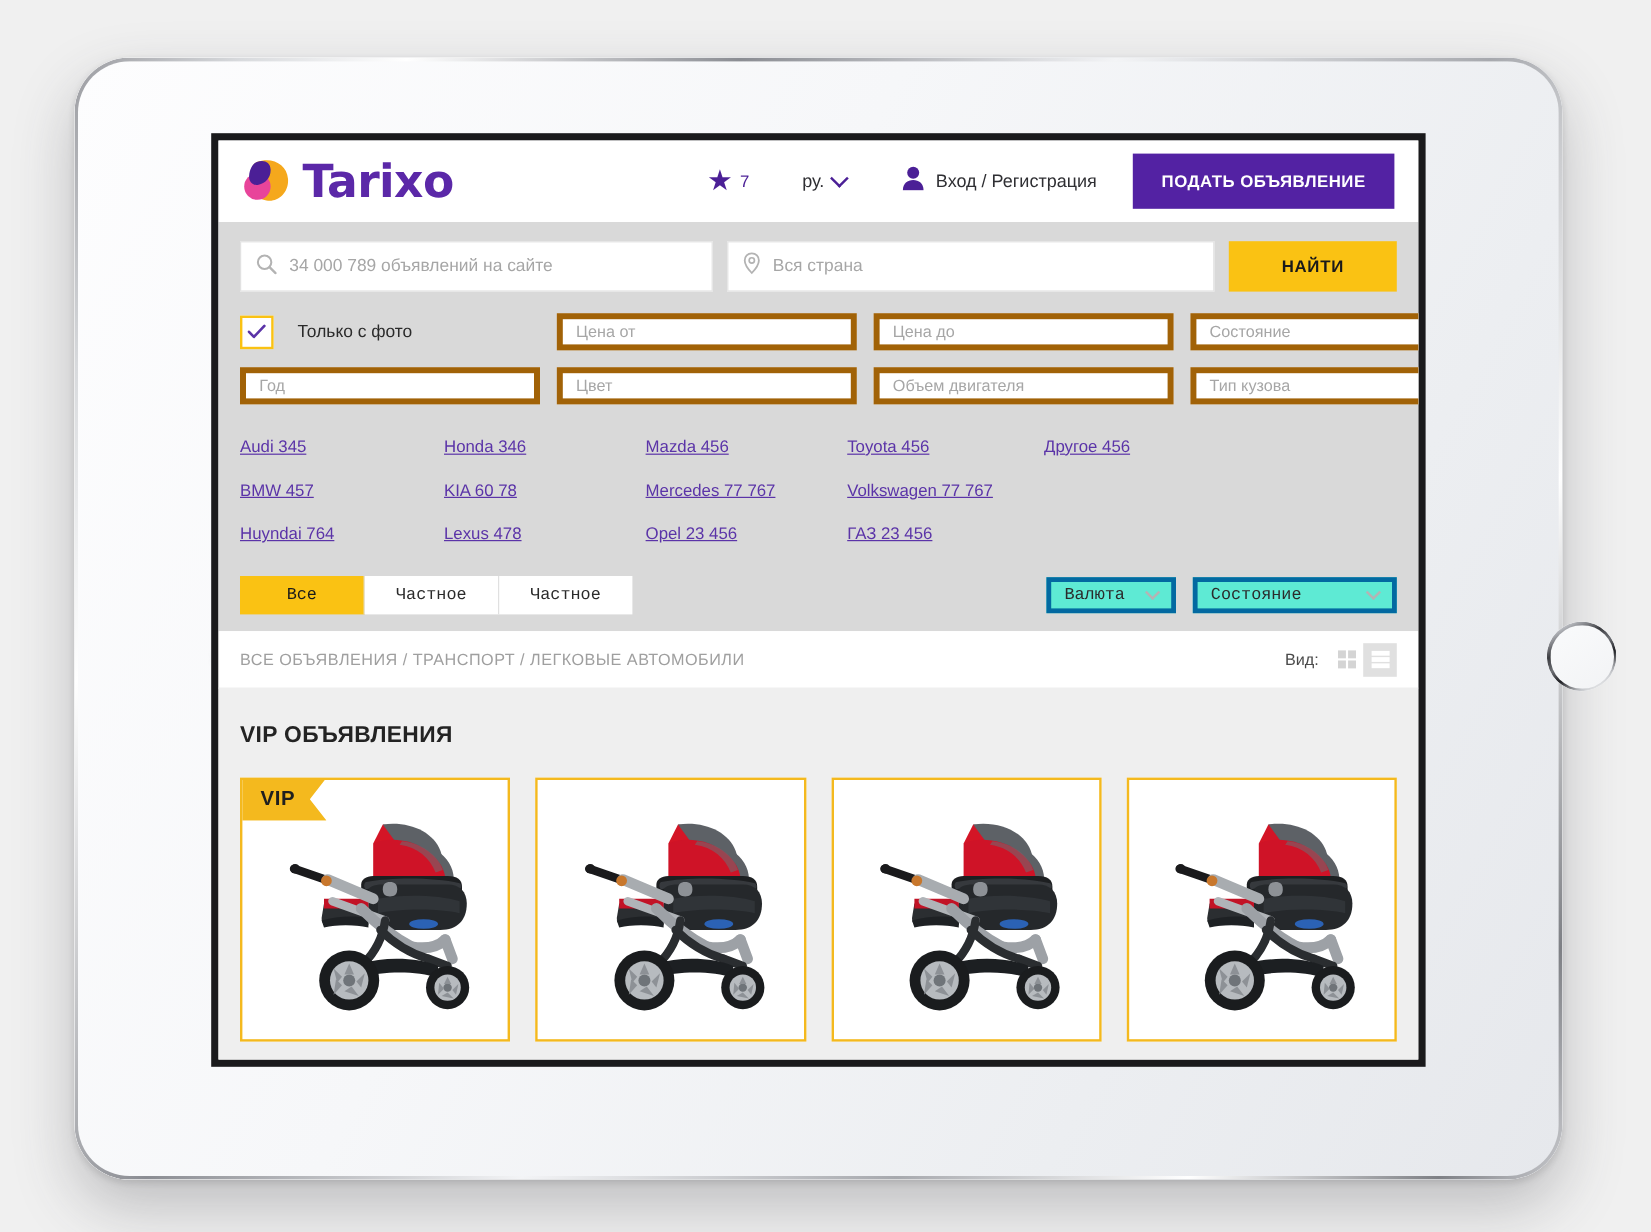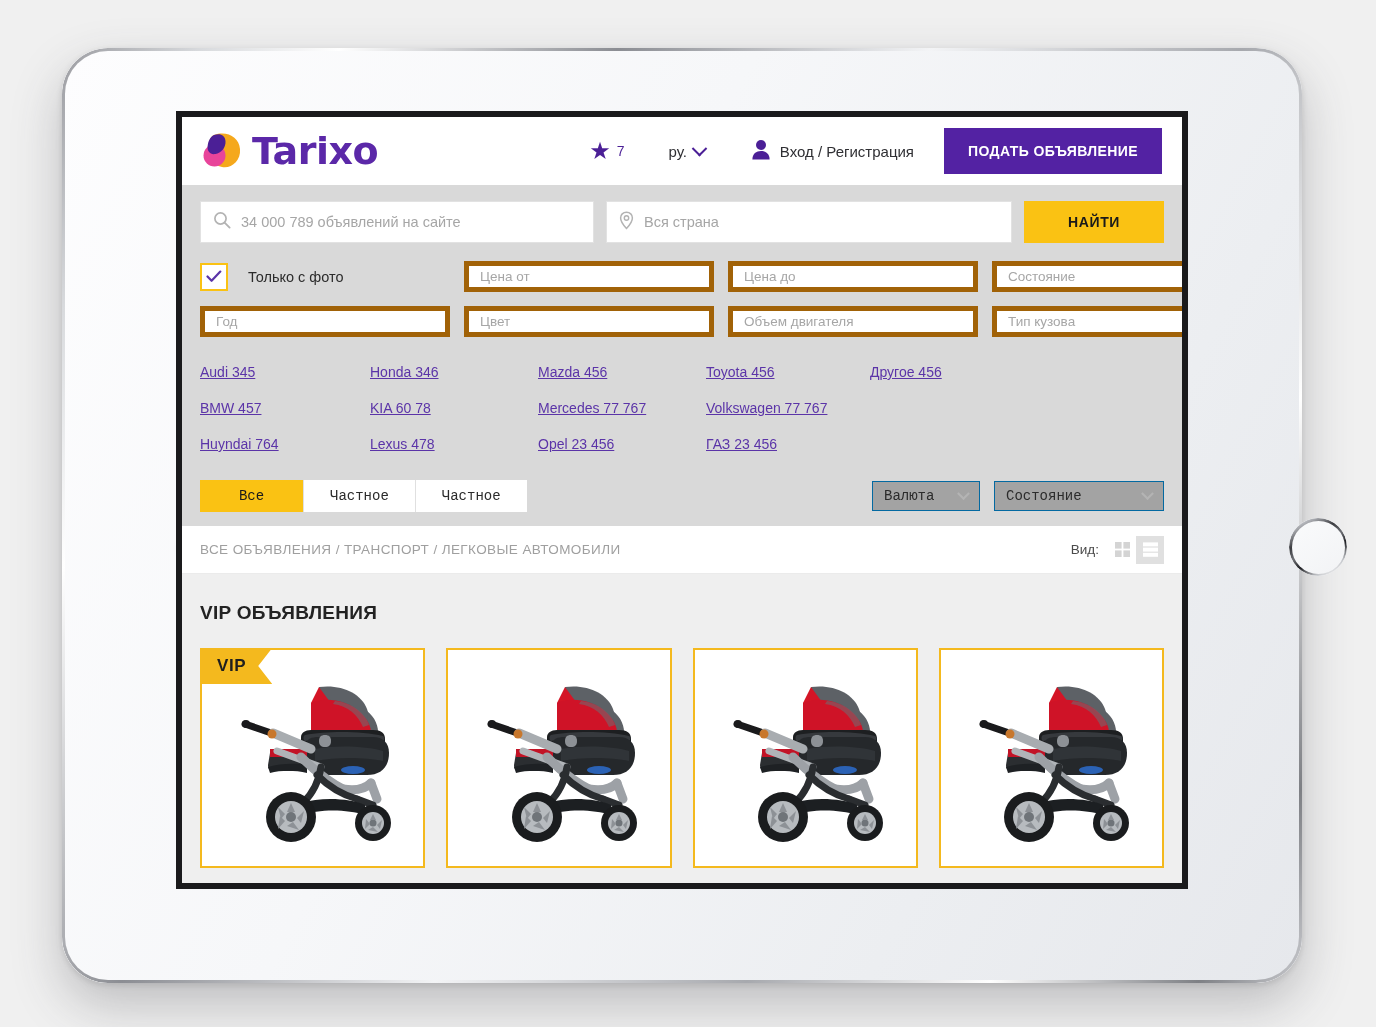--- a/index.html
+++ b/index.html
@@ -211,28 +211,28 @@
     padding: 8px 26px;
     border-right: 1px solid #e0e0e0;
     cursor: pointer;
     min-width: 104px;
     text-align: center;
   }
   .tab:last-child { border-right: none; }
   .tab.active { background: #fac213; color: #1a1a1a; }
   .tabs-spacer { flex: 1; }
   .sel {
-    background: #a3a3a3;
+    background: #5eead4;
     height: 30px;
     display: flex; align-items: center;
     justify-content: space-between;
     padding: 0 11px;
     font-size: 14px; color: #2b2b2b;
     cursor: pointer;
-    border: 1px solid #0369a1;
+    border: 4px solid #0369a1;
   }
   .sel-cur { width: 108px; margin-right: 14px; }
   .sel-sort { width: 170px; }
   .chev-sm {
     width: 9px; height: 9px;
     border-right: 2px solid #b4b4b4; border-bottom: 2px solid #b4b4b4;
     transform: rotate(45deg) translate(-2px,-2px);
   }
 
   

